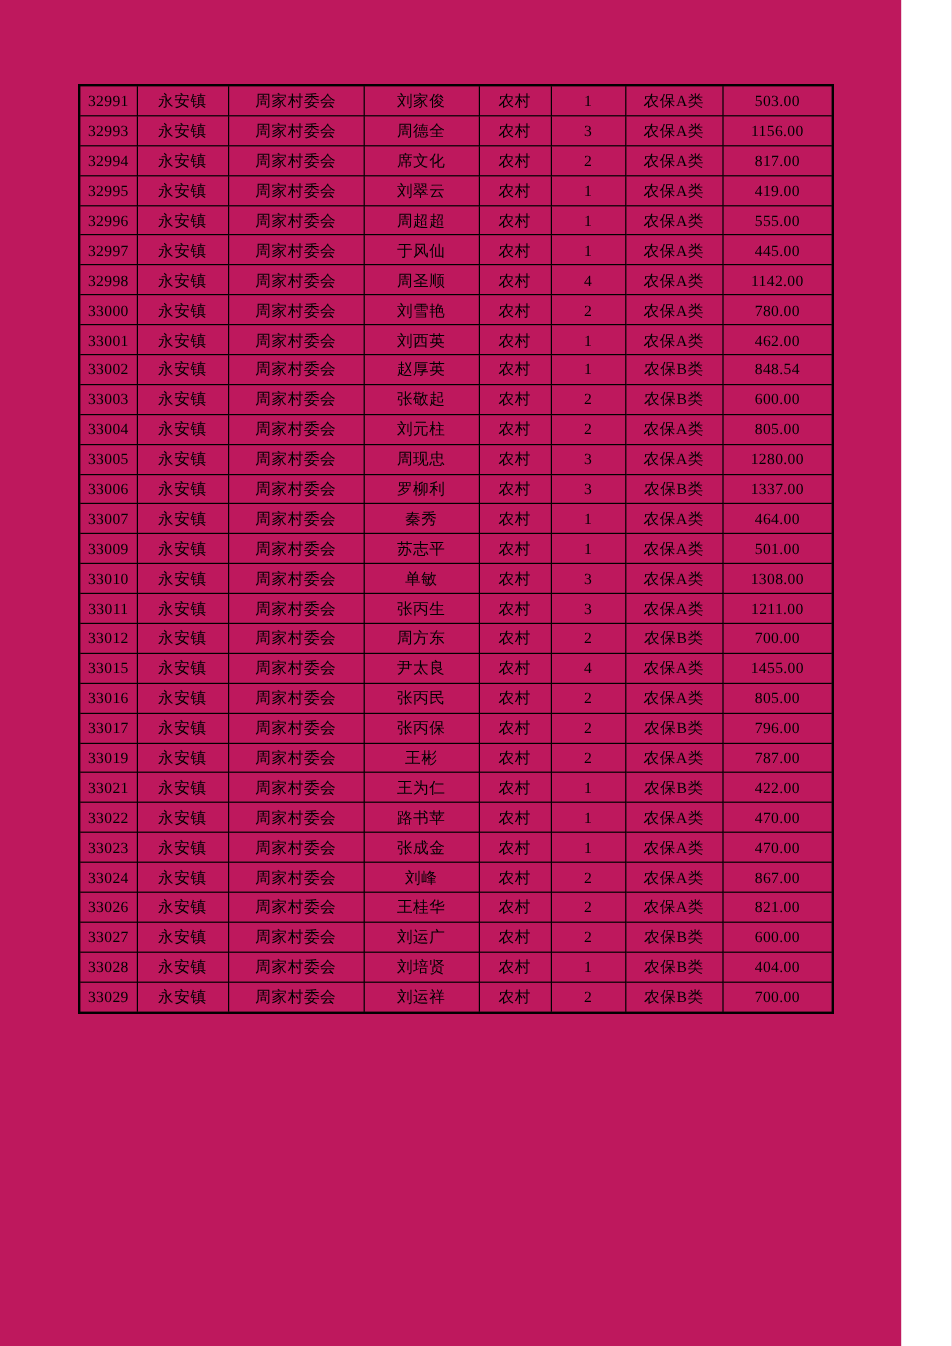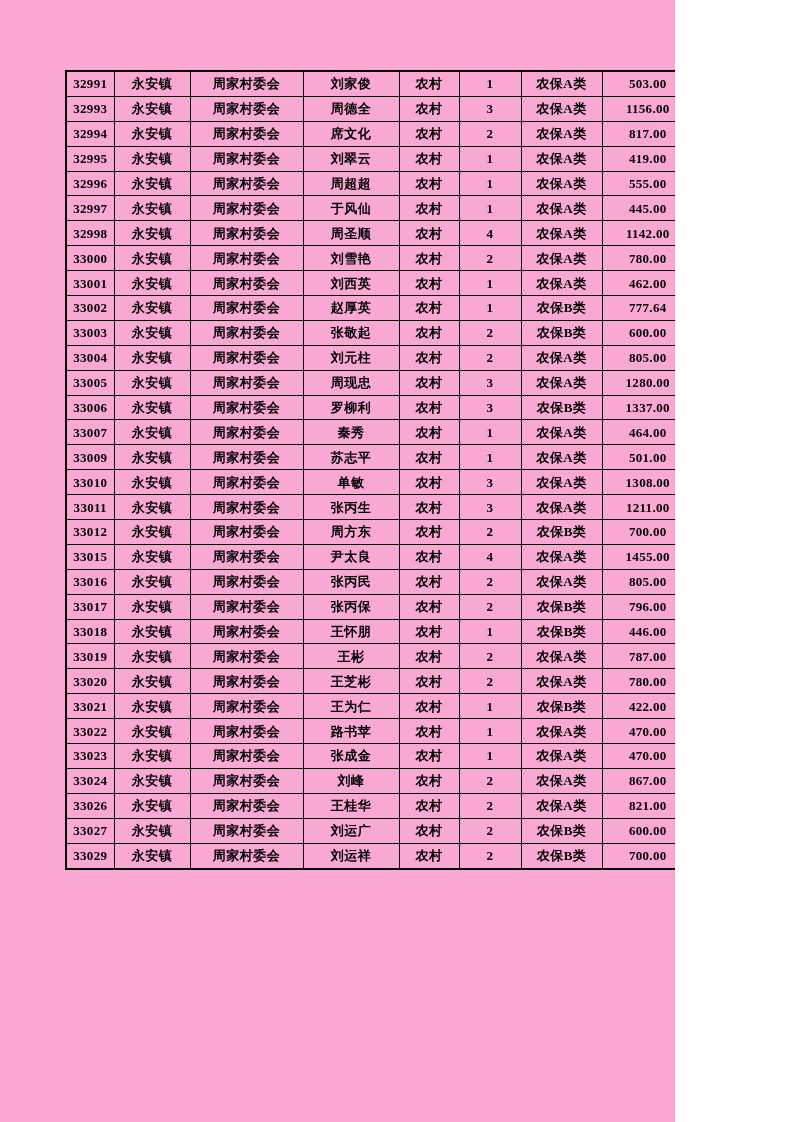--- a/index.html
+++ b/index.html
@@ -10,24 +10,23 @@
   body {
     width: 793px;
     height: 1122px;
     position: relative;
     font-family: "Liberation Serif", "DejaVu Serif", serif;
     color: #000000;
   }
   .page {
     position: absolute;
     left: 0; top: 0;
-    width: 675px; height: 1122px;
-    background: #f9a8d4;
+    width: 751px; height: 1122px;
+    background: #be185d;
     overflow: hidden;
-    font-weight: bold;
   }
   table.records {
     position: absolute;
     left: 65px;
     top: 70px;
     width: 628px;
     border-collapse: collapse;
     table-layout: fixed;
     border: 2px solid #000000;
   }
@@ -154,21 +153,21 @@
           <td class="num">462.00</td>
         </tr>
         <tr>
           <td class="num">33002</td>
           <td>永安镇</td>
           <td>周家村委会</td>
           <td>赵厚英</td>
           <td>农村</td>
           <td class="num">1</td>
           <td>农保B类</td>
-          <td class="num">777.64</td>
+          <td class="num">848.54</td>
         </tr>
         <tr>
           <td class="num">33003</td>
           <td>永安镇</td>
           <td>周家村委会</td>
           <td>张敬起</td>
           <td>农村</td>
           <td class="num">2</td>
           <td>农保B类</td>
           <td class="num">600.00</td>
@@ -277,50 +276,30 @@
           <td class="num">33017</td>
           <td>永安镇</td>
           <td>周家村委会</td>
           <td>张丙保</td>
           <td>农村</td>
           <td class="num">2</td>
           <td>农保B类</td>
           <td class="num">796.00</td>
         </tr>
         <tr>
-          <td class="num">33018</td>
-          <td>永安镇</td>
-          <td>周家村委会</td>
-          <td>王怀朋</td>
-          <td>农村</td>
-          <td class="num">1</td>
-          <td>农保B类</td>
-          <td class="num">446.00</td>
-        </tr>
-        <tr>
           <td class="num">33019</td>
           <td>永安镇</td>
           <td>周家村委会</td>
           <td>王彬</td>
           <td>农村</td>
           <td class="num">2</td>
           <td>农保A类</td>
           <td class="num">787.00</td>
         </tr>
         <tr>
-          <td class="num">33020</td>
-          <td>永安镇</td>
-          <td>周家村委会</td>
-          <td>王芝彬</td>
-          <td>农村</td>
-          <td class="num">2</td>
-          <td>农保A类</td>
-          <td class="num">780.00</td>
-        </tr>
-        <tr>
           <td class="num">33021</td>
           <td>永安镇</td>
           <td>周家村委会</td>
           <td>王为仁</td>
           <td>农村</td>
           <td class="num">1</td>
           <td>农保B类</td>
           <td class="num">422.00</td>
         </tr>
         <tr>
@@ -365,20 +344,30 @@
         </tr>
         <tr>
           <td class="num">33027</td>
           <td>永安镇</td>
           <td>周家村委会</td>
           <td>刘运广</td>
           <td>农村</td>
           <td class="num">2</td>
           <td>农保B类</td>
           <td class="num">600.00</td>
+        </tr>
+        <tr>
+          <td class="num">33028</td>
+          <td>永安镇</td>
+          <td>周家村委会</td>
+          <td>刘培贤</td>
+          <td>农村</td>
+          <td class="num">1</td>
+          <td>农保B类</td>
+          <td class="num">404.00</td>
         </tr>
         <tr>
           <td class="num">33029</td>
           <td>永安镇</td>
           <td>周家村委会</td>
           <td>刘运祥</td>
           <td>农村</td>
           <td class="num">2</td>
           <td>农保B类</td>
           <td class="num">700.00</td>

